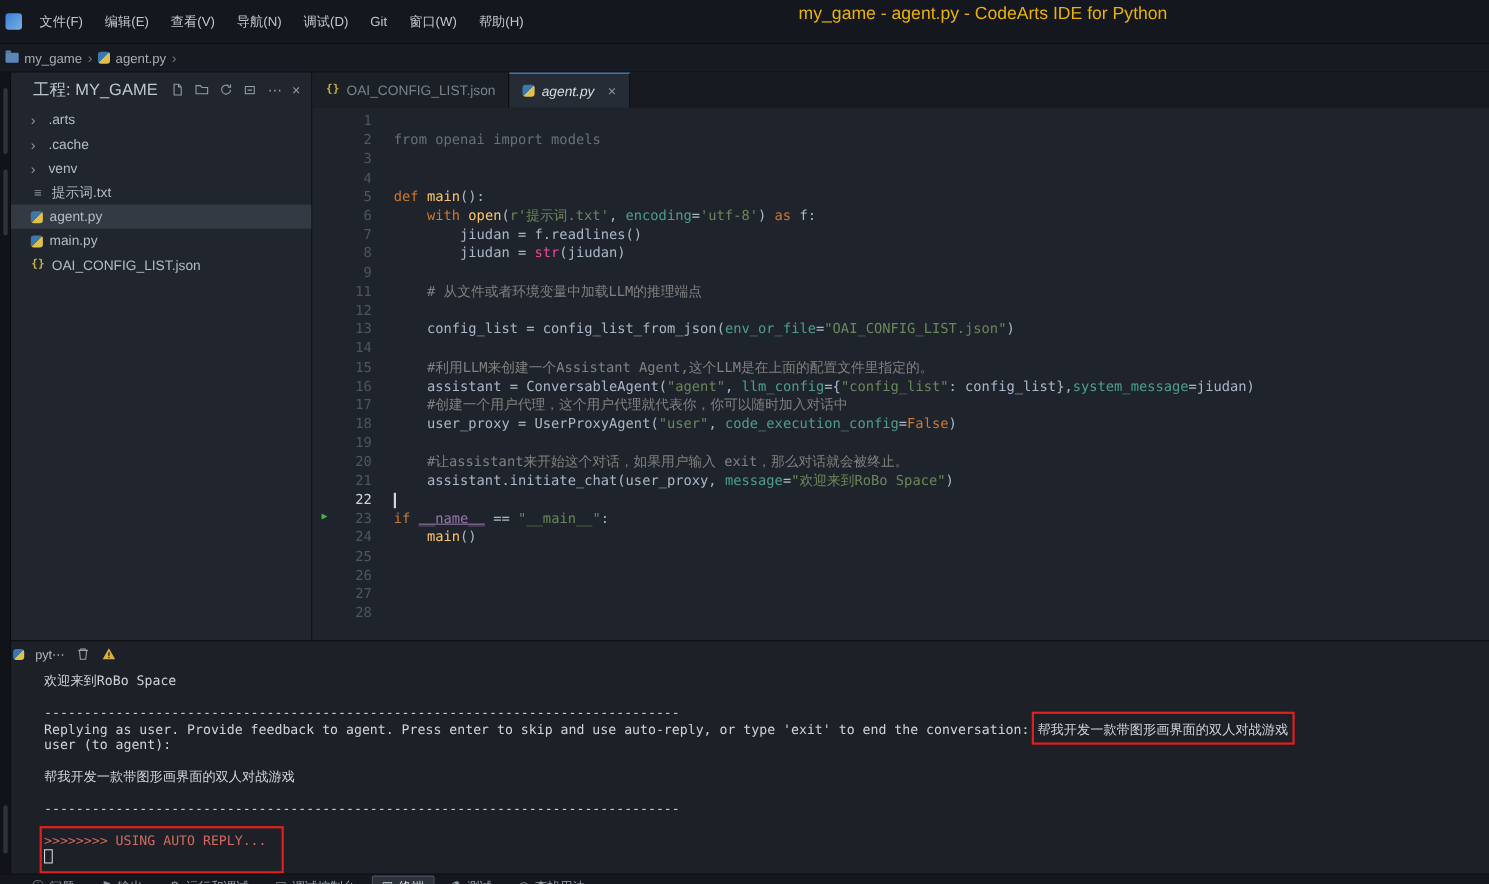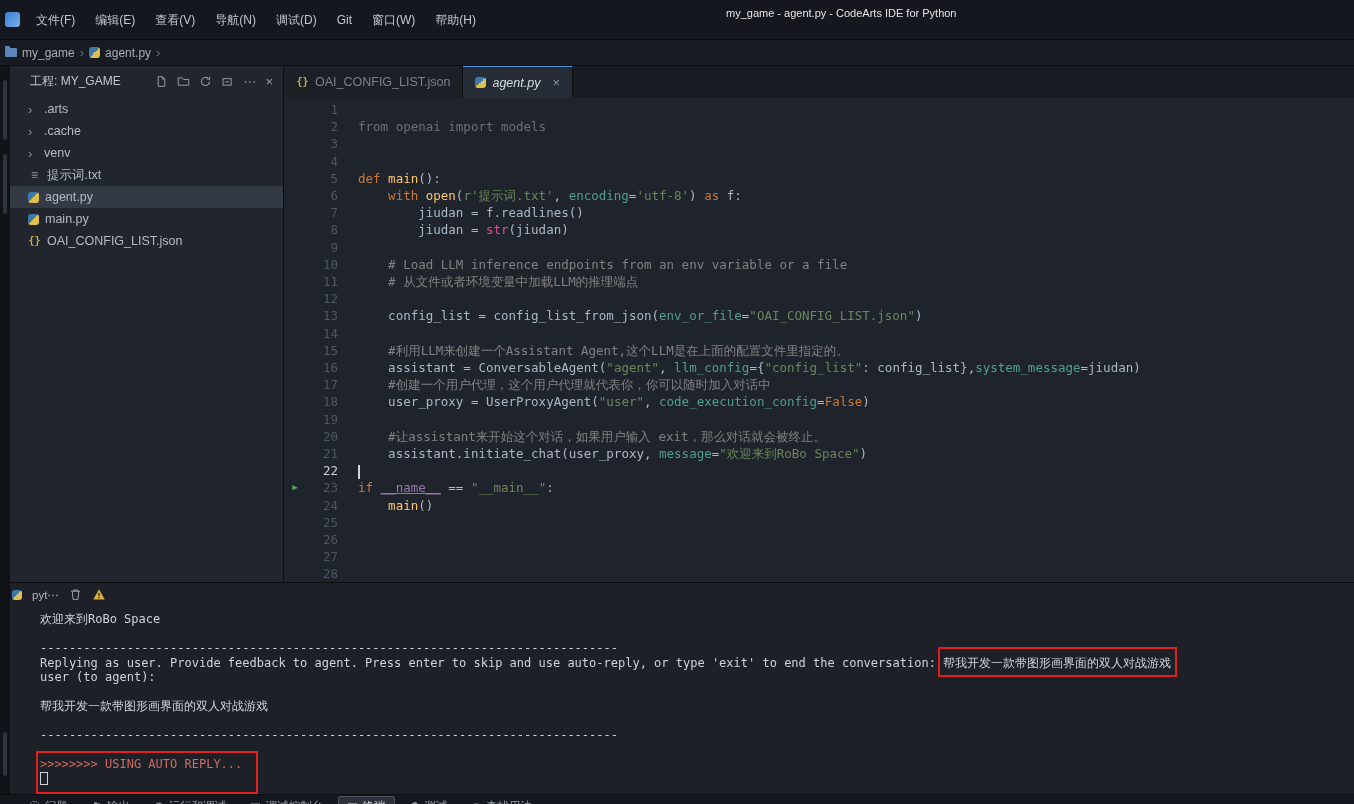--- a/index.html
+++ b/index.html
@@ -6,41 +6,41 @@
   *{box-sizing:border-box;}
   .app{width:1354px;height:804px;overflow:hidden;position:relative;
        font-family:"Liberation Sans",sans-serif;background:#1f242c;color:#b6bdc6;}
 
   
   .menubar{height:40px;background:#14171d;display:flex;align-items:center;position:relative;border-bottom:1px solid #0b0d10;}
   .logo{width:15px;height:15px;border-radius:3px;margin:0 6px 0 5px;flex:none;
         background:linear-gradient(135deg,#3b7fd4,#79aee6);}
   .menu-items{display:flex;align-items:center;}
   .menu-item{font-size:12px;color:#c2c7ce;padding:0 10px;line-height:26px;cursor:default;}
-  .window-title{position:absolute;left:726px;top:0;line-height:26px;font-size:11px;color:#e5e5e5;white-space:nowrap;}
+  .window-title{position:absolute;left:726px;top:0;line-height:26px;font-size:16px;color:#eab308;white-space:nowrap;}
 
   
   .breadcrumb{height:26px;background:#171b21;border-bottom:1px solid #0b0d10;display:flex;align-items:center;padding-left:5px;font-size:12px;color:#a6adb6;}
   .breadcrumb>*{margin-right:5px;}
   .folder-icon{width:12px;height:9px;background:#5a87b8;border-radius:1px;position:relative;flex:none;}
   .folder-icon::before{content:"";position:absolute;top:-2px;left:0;width:5px;height:2px;background:#5a87b8;border-radius:1px 1px 0 0;}
   .crumb-sep{color:#6c737c;font-size:13px;}
 
   
   .middle{display:flex;height:728px;}
   .activity-strip{width:10px;background:#101318;border-right:1px solid #0b0d10;display:flex;flex-direction:column;align-items:center;flex:none;}
   .strip-mark{width:4px;height:60px;background:#2e343c;border-radius:2px;margin-top:14px;}
   .strip-mark.bottom{margin-top:auto;margin-bottom:18px;height:44px;}
   .right-col{flex:1;display:flex;flex-direction:column;min-width:0;}
   .upper{display:flex;height:516px;min-height:516px;}
 
   
   .explorer{width:274px;flex:none;background:#21262e;border-right:1px solid #0b0d10;display:flex;flex-direction:column;}
   .explorer-header{height:30px;display:flex;align-items:center;padding:0 10px 0 20px;}
-  .explorer-title{font-size:12px;color:#c0c6cd;white-space:nowrap;}
+  .explorer-title{font-size:15px;color:#c0c6cd;white-space:nowrap;}
   .explorer-actions{margin-left:auto;display:flex;align-items:center;gap:9px;color:#959ca5;}
   .explorer-actions svg{display:block;}
   .glyph-btn{font-size:13px;color:#959ca5;line-height:1;cursor:default;}
   .tree{padding-top:2px;}
   .tree-row{height:22px;display:flex;align-items:center;padding-left:18px;font-size:12.5px;color:#b3bac2;gap:6px;cursor:default;}
   .tree-row.selected{background:#343a44;}
   .chev{color:#8d949d;font-size:13px;width:10px;flex:none;}
   .ficon{width:13px;flex:none;display:inline-flex;justify-content:center;align-items:center;font-size:10px;line-height:1;}
   .py-icon{width:11px;height:11px;border-radius:3px;background:linear-gradient(135deg,#3c78aa 0 50%,#e0c04a 50% 100%);}
   .json-icon{color:#c5b24a;font-weight:bold;font-family:"DejaVu Sans Mono",monospace;}
@@ -208,21 +208,20 @@
             <div>
                 <div class="code-line"><span class="gutter"><span class="run-arrow"></span><span class="num">1</span></span></div>
                 <div class="code-line"><span class="gutter"><span class="run-arrow"></span><span class="num">2</span></span><span class="line-text"><span class="dim">from openai import models</span></span></div>
                 <div class="code-line"><span class="gutter"><span class="run-arrow"></span><span class="num">3</span></span><span class="line-text"></span></div>
                 <div class="code-line"><span class="gutter"><span class="run-arrow"></span><span class="num">4</span></span><span class="line-text"></span></div>
                 <div class="code-line"><span class="gutter"><span class="run-arrow"></span><span class="num">5</span></span><span class="line-text"><span class="k">def </span><span class="fn">main</span><span class="t">():</span></span></div>
                 <div class="code-line"><span class="gutter"><span class="run-arrow"></span><span class="num">6</span></span><span class="line-text"><span class="t">    </span><span class="k">with</span><span class="t"> </span><span class="fn">open</span><span class="t">(</span><span class="s">r'提示词.txt'</span><span class="t">, </span><span class="p">encoding</span><span class="t">=</span><span class="s">'utf-8'</span><span class="t">) </span><span class="k">as</span><span class="t"> f:</span></span></div>
                 <div class="code-line"><span class="gutter"><span class="run-arrow"></span><span class="num">7</span></span><span class="line-text"><span class="t">        jiudan = f.readlines()</span></span></div>
                 <div class="code-line"><span class="gutter"><span class="run-arrow"></span><span class="num">8</span></span><span class="line-text"><span class="t">        jiudan = </span><span class="b">str</span><span class="t">(jiudan)</span></span></div>
                 <div class="code-line"><span class="gutter"><span class="run-arrow"></span><span class="num">9</span></span><span class="line-text"></span></div>
-                <div class="code-line"><span class="gutter"><span class="run-arrow"></span><span class="num">10</span></span><span class="line-text"><span class="c">    # Load LLM inference endpoints from an env variable or a file</span></span></div>
                 <div class="code-line"><span class="gutter"><span class="run-arrow"></span><span class="num">11</span></span><span class="line-text"><span class="c">    # 从文件或者环境变量中加载LLM的推理端点</span></span></div>
                 <div class="code-line"><span class="gutter"><span class="run-arrow"></span><span class="num">12</span></span><span class="line-text"></span></div>
                 <div class="code-line"><span class="gutter"><span class="run-arrow"></span><span class="num">13</span></span><span class="line-text"><span class="t">    config_list = config_list_from_json(</span><span class="p">env_or_file</span><span class="t">=</span><span class="s">"OAI_CONFIG_LIST.json"</span><span class="t">)</span></span></div>
                 <div class="code-line"><span class="gutter"><span class="run-arrow"></span><span class="num">14</span></span><span class="line-text"></span></div>
                 <div class="code-line"><span class="gutter"><span class="run-arrow"></span><span class="num">15</span></span><span class="line-text"><span class="c">    #利用LLM来创建一个Assistant Agent,这个LLM是在上面的配置文件里指定的。</span></span></div>
                 <div class="code-line"><span class="gutter"><span class="run-arrow"></span><span class="num">16</span></span><span class="line-text"><span class="t">    assistant = ConversableAgent(</span><span class="s">"agent"</span><span class="t">, </span><span class="p">llm_config</span><span class="t">={</span><span class="s">"config_list"</span><span class="t">: config_list},</span><span class="p">system_message</span><span class="t">=jiudan)</span></span></div>
                 <div class="code-line"><span class="gutter"><span class="run-arrow"></span><span class="num">17</span></span><span class="line-text"><span class="c">    #创建一个用户代理，这个用户代理就代表你，你可以随时加入对话中</span></span></div>
                 <div class="code-line"><span class="gutter"><span class="run-arrow"></span><span class="num">18</span></span><span class="line-text"><span class="t">    user_proxy = UserProxyAgent(</span><span class="s">"user"</span><span class="t">, </span><span class="p">code_execution_config</span><span class="t">=</span><span class="kc">False</span><span class="t">)</span></span></div>
                 <div class="code-line"><span class="gutter"><span class="run-arrow"></span><span class="num">19</span></span><span class="line-text"></span></div>
                 <div class="code-line"><span class="gutter"><span class="run-arrow"></span><span class="num">20</span></span><span class="line-text"><span class="c">    #让assistant来开始这个对话，如果用户输入 exit，那么对话就会被终止。</span></span></div>

